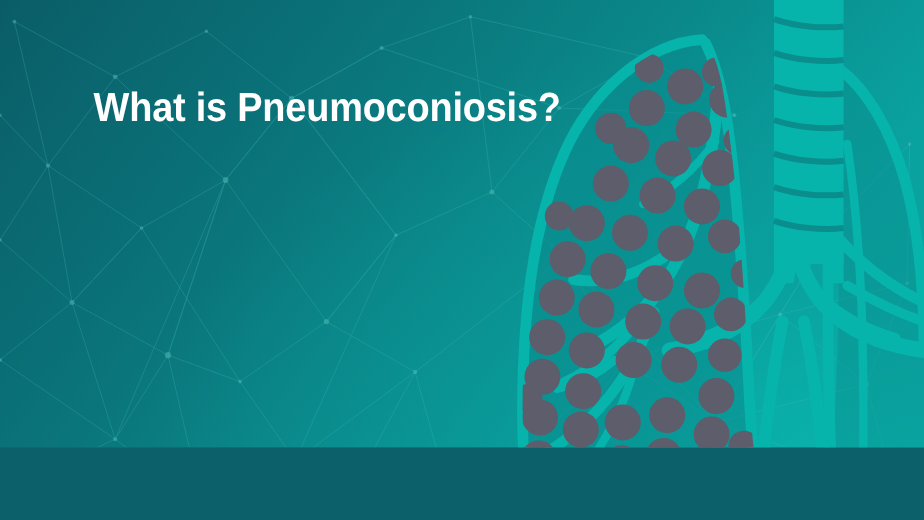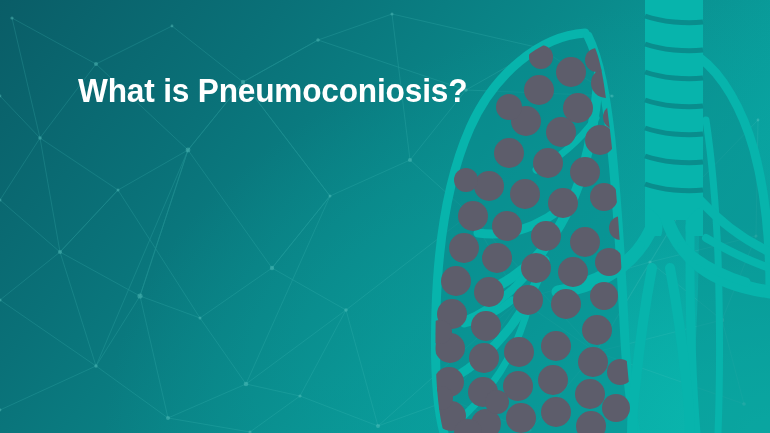--- a/index.html
+++ b/index.html
@@ -3,21 +3,21 @@
 <meta charset="utf-8">
 <style>
   html, body {
     margin: 0;
     padding: 0;
     background: #0b6069;
   }
   #stage {
     position: relative;
     width: 770px;
-    height: 433px;
+    height: 373px;
     overflow: hidden;
     font-family: "Liberation Sans", sans-serif;
     background: #0a7f84;
     text-align: center;
   }
   .layer {
     position: absolute;
     top: 0; left: 0;
     width: 770px;
     height: 433px;

